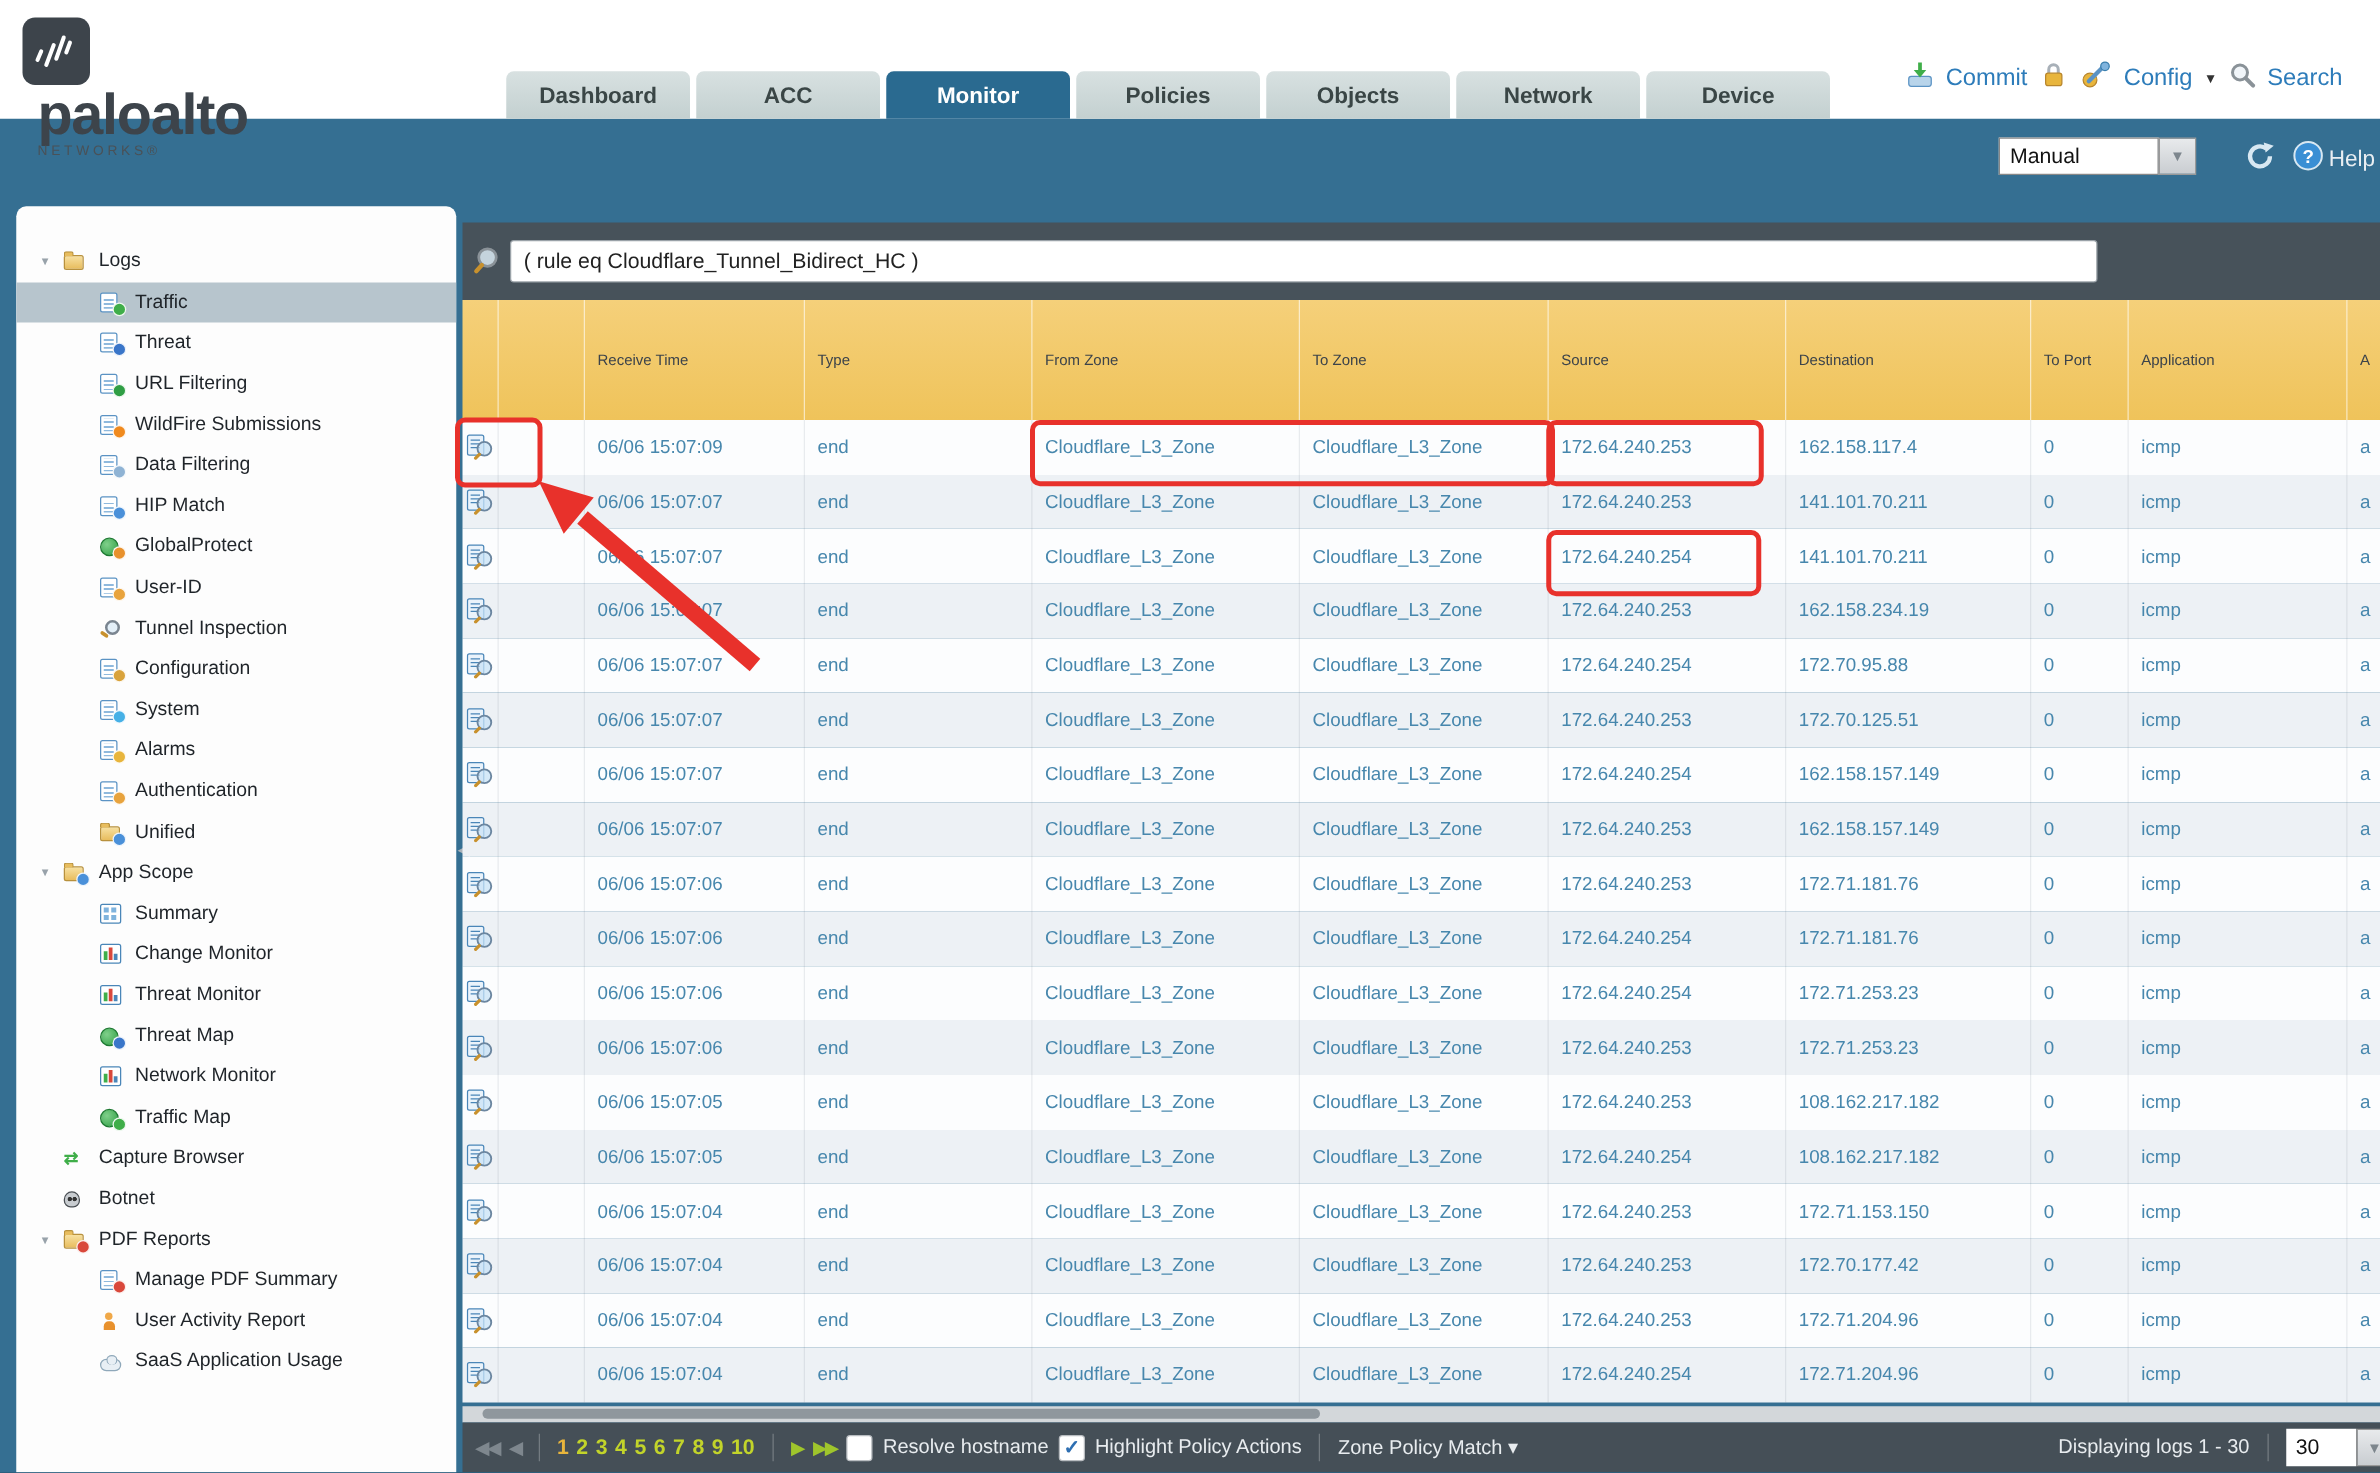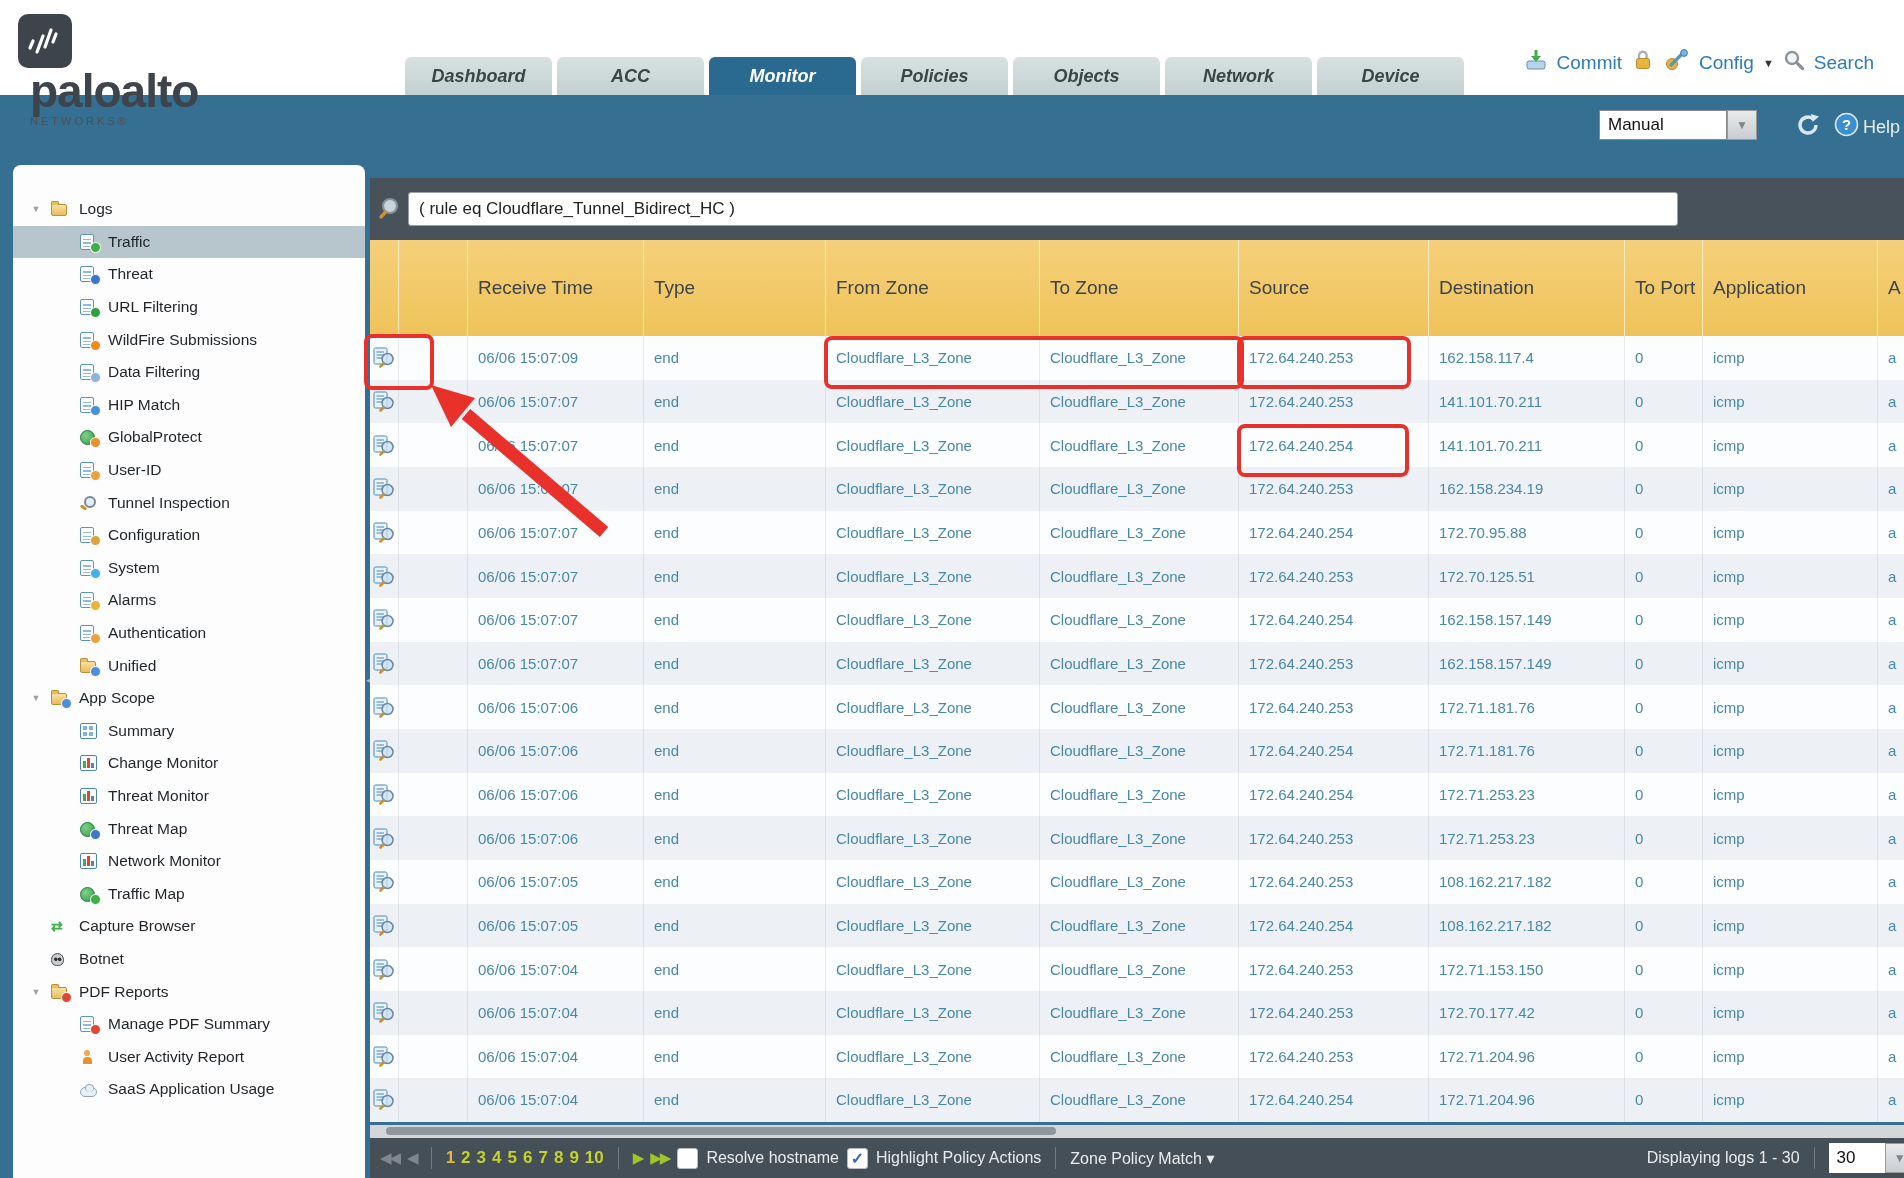--- a/index.html
+++ b/index.html
@@ -8,21 +8,21 @@
   
   .topbar{position:absolute;left:0;top:0;width:100%;height:95px;background:#fff;}
   .logo{position:absolute;left:18px;top:14px;display:flex;flex-direction:column;}
   .logo-mark{width:54px;height:54px;border-radius:10px;background:#3d444b;position:relative;flex:none;}
   .logo-text{margin-left:12px;line-height:1;}
   .brand{font-size:46px;font-weight:bold;color:#3d444b;letter-spacing:-1px;}
   .brand-sub{display:block;text-align:left;font-size:11px;letter-spacing:3px;color:#4a5157;margin-top:2px;}
   .tabs{position:absolute;left:405px;bottom:0;display:flex;}
   .tab{width:147px;height:38px;margin-right:5px;background:linear-gradient(#d8e1e1,#c3d0d0);
        border-radius:6px 6px 0 0;color:#3a4646;font-size:18px;font-weight:bold;
-       display:flex;align-items:center;justify-content:center;cursor:pointer;font-style:italic;}
+       display:flex;align-items:center;justify-content:center;cursor:pointer;}
   .tab.active{background:#2a6a90;color:#fff;}
   .top-actions{position:absolute;right:30px;top:48px;display:flex;align-items:center;gap:9px;
                font-size:19px;color:#2d7cba;}
   .top-actions .lbl{cursor:pointer;}
   .caret{font-size:11px;color:#333;}
   
   .mode-select{position:absolute;left:1599px;top:110px;display:flex;height:30px;}
   .mode-box{width:118px;background:#fff;border:1px solid #888;font-size:17px;color:#111;
             display:flex;align-items:center;padding-left:8px;}
   .dd-btn{width:28px;background:linear-gradient(#e8eaec,#c9cdd1);border:1px solid #999;
@@ -82,21 +82,21 @@
   .filter-input{position:absolute;left:38px;top:14px;width:1270px;height:34px;box-sizing:border-box;
       border:1px solid #9aa2a8;border-radius:3px;font-size:17px;color:#222;padding:0 10px;
       font-family:"Liberation Sans",sans-serif;}
   .fmag{position:absolute;left:8px;top:18px;}
   .ficons{position:absolute;right:24px;top:17px;display:flex;gap:5px;}
   .fic{width:27px;height:27px;display:flex;align-items:center;justify-content:center;cursor:pointer;}
   
   .thead{position:absolute;left:0;top:62px;width:100%;height:96px;display:flex;
          background:linear-gradient(#f5d translate47c,#efc050);background:linear-gradient(#f5d07a,#efc35a);}
   .th{box-sizing:border-box;border-right:1px solid rgba(255,255,255,.6);display:flex;align-items:center;
-      padding-left:10px;font-size:19px;color:#3c434a;cursor:pointer;}
+      padding-left:10px;font-size:12px;color:#3c434a;cursor:pointer;}
   .rows{position:absolute;left:0;top:158px;width:100%;}
   .trow{display:flex;height:43.67px;background:#fcfdfe;}
   .trow.alt{background:#edf1f5;}
   .tc{box-sizing:border-box;border-right:1px solid rgba(90,110,125,.12);display:flex;align-items:center;
       padding-left:10px;font-size:15px;color:#4787ad;overflow:hidden;white-space:nowrap;}
   .tc.c0{justify-content:center;padding-left:0;}
   .c0{width:29px;}.c1{width:69px;}.c2{width:176px;}.c3{width:182px;}.c4{width:214px;}
   .c5{width:199px;}.c6{width:190px;}.c7{width:196px;}.c8{width:78px;}.c9{width:175px;}
   .c10{width:26px;border-right:none!important;}
   .detail{cursor:pointer;display:inline-flex;}

